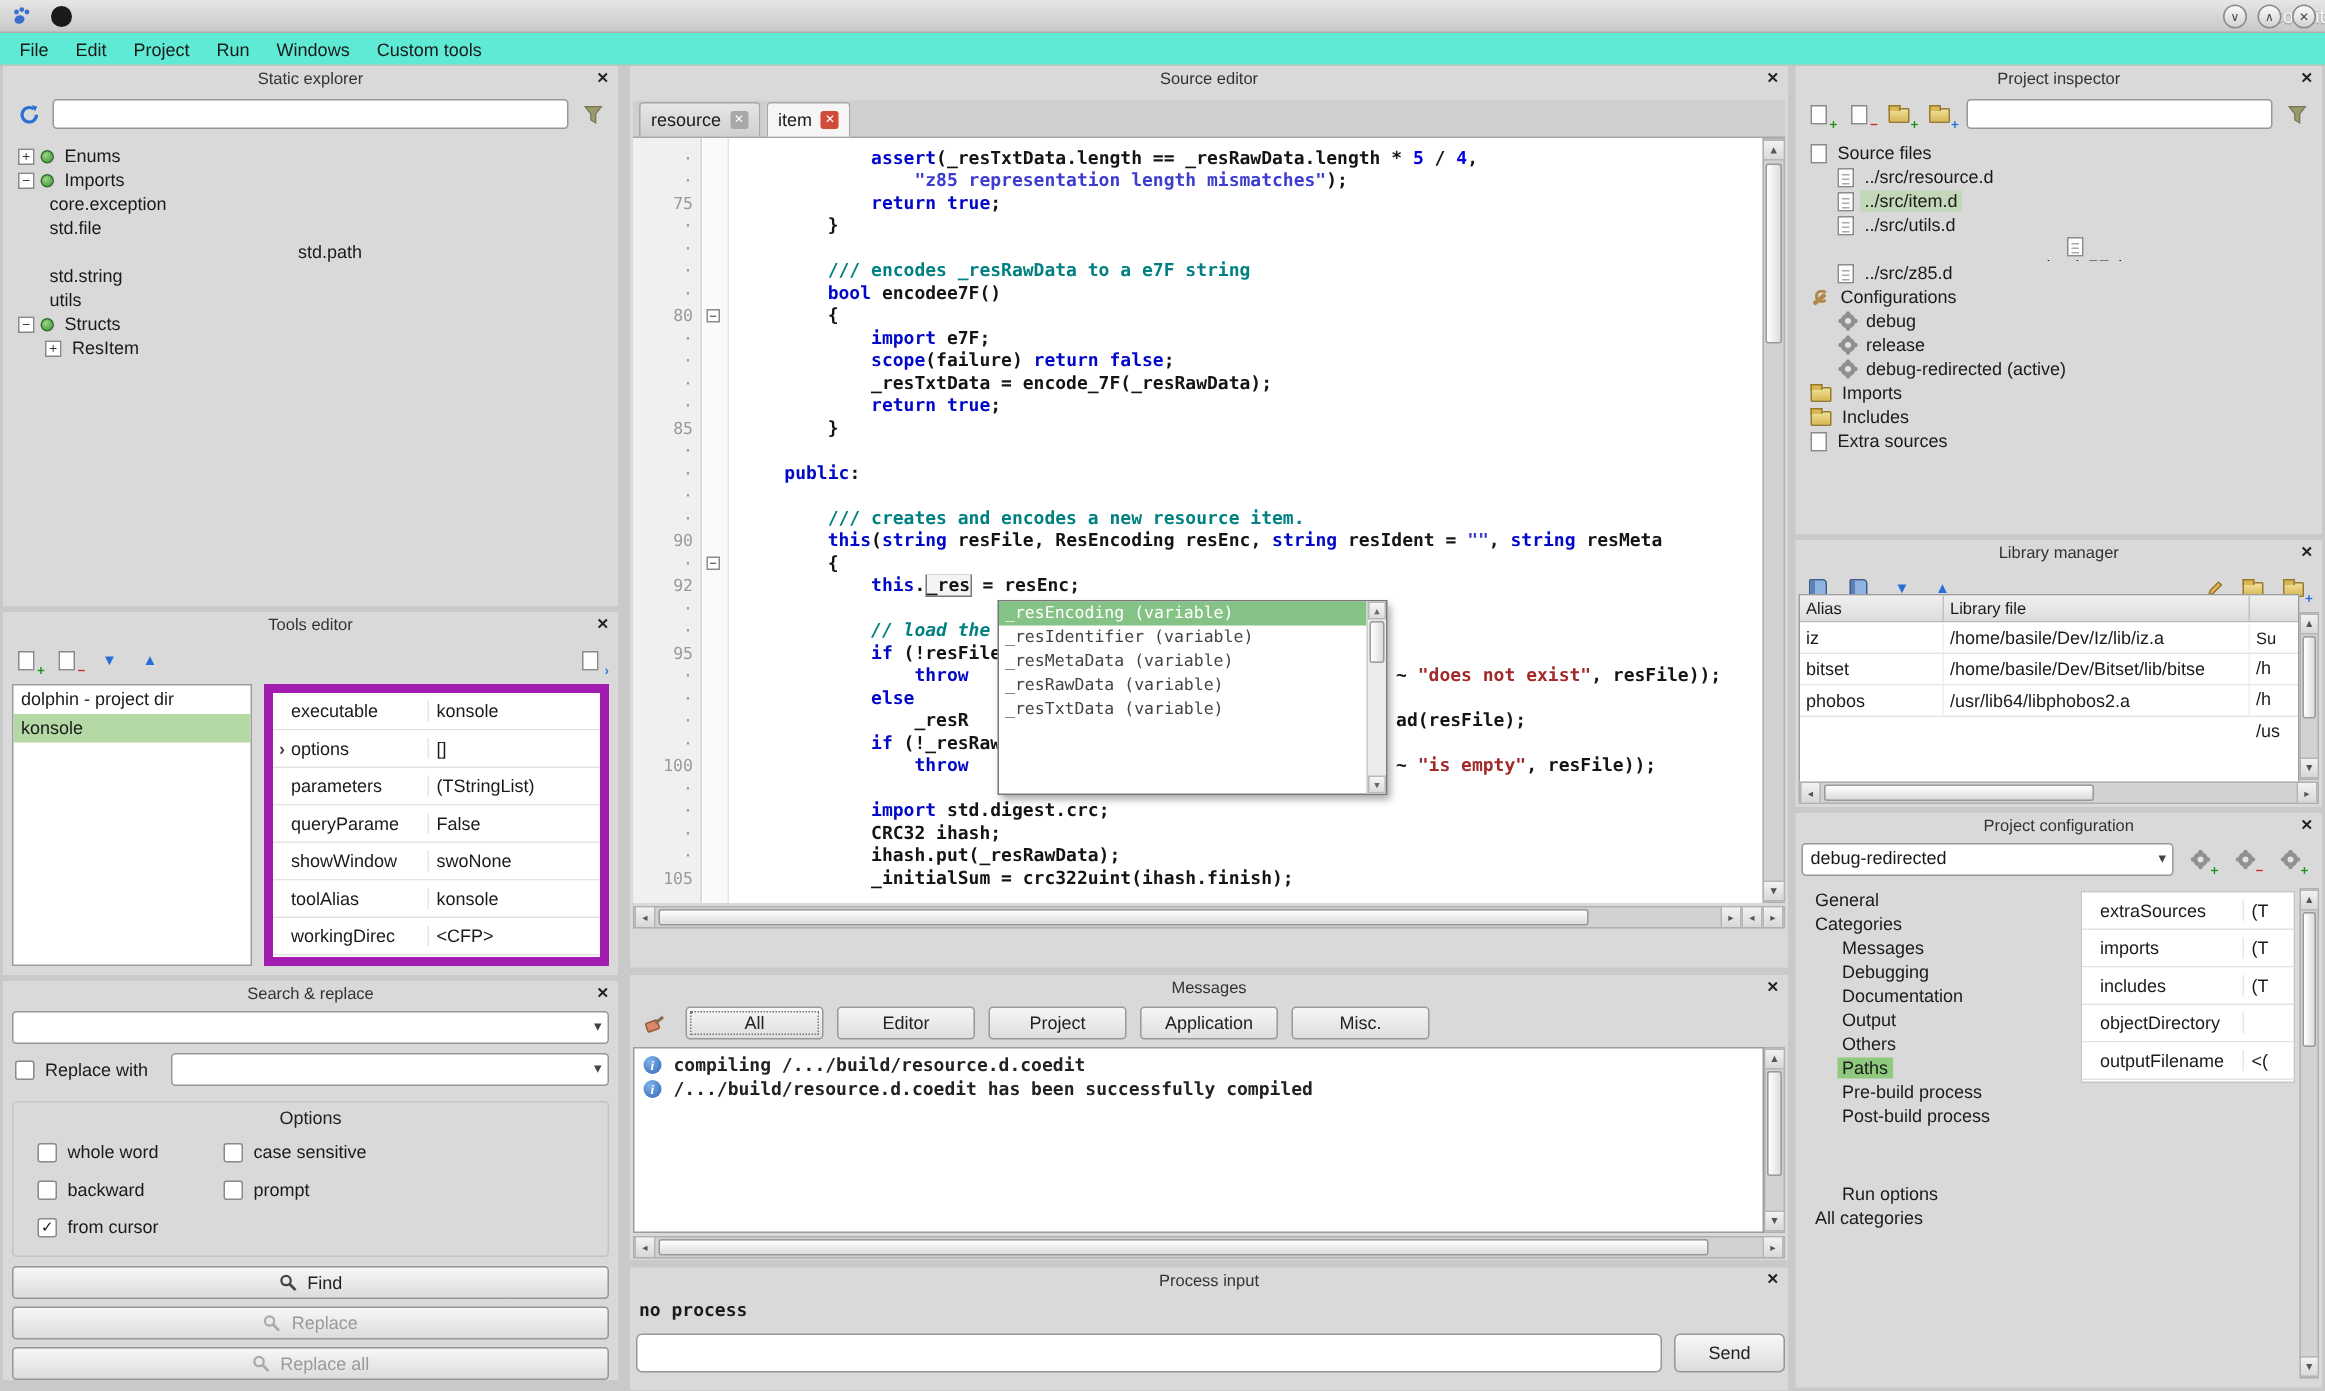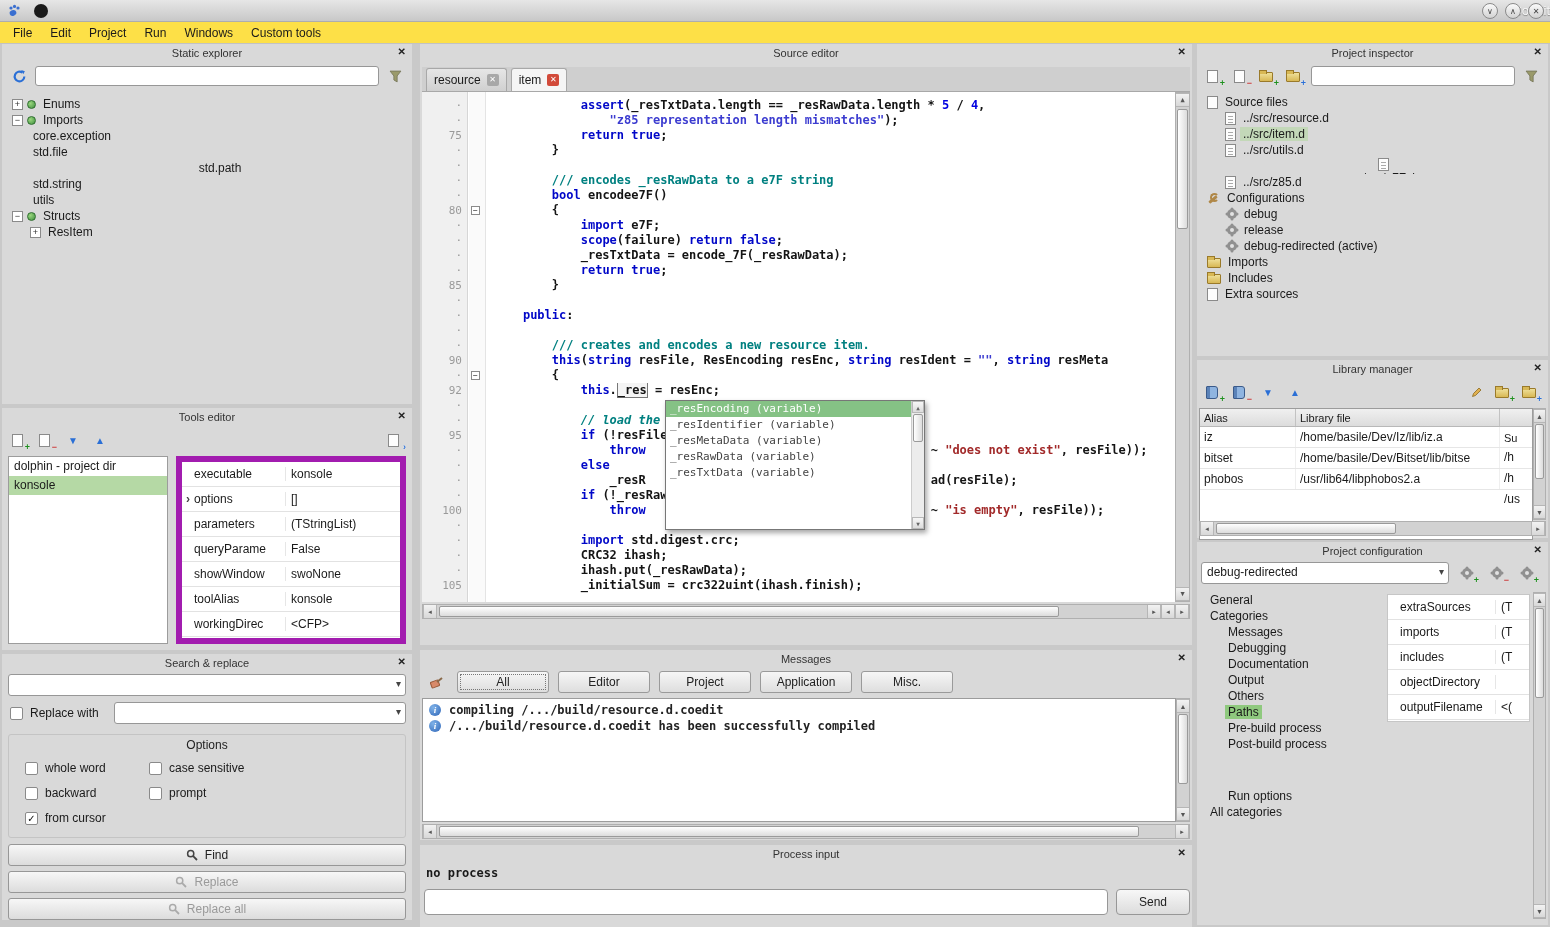--- a/index.html
+++ b/index.html
@@ -4,21 +4,21 @@
 <style>
 *{margin:0;padding:0;box-sizing:border-box;}
 html,body{width:1550px;height:927px;}
 body{position:relative;background:#c9c9c9;font-family:"Liberation Sans",sans-serif;font-size:12px;color:#1a1a1a;overflow:hidden;}
 
 .titlebar{position:absolute;left:0;top:0;right:0;height:22px;background:linear-gradient(#e6e6e6,#c8c8c8);border-bottom:1px solid #adadad;display:flex;align-items:center;padding:0 8px;}
 .titlebar-title{position:absolute;left:0;right:0;text-align:right;color:#f7f7f7;text-shadow:0 1px 1px rgba(0,0,0,.35);font-size:13px;}
 .win-controls{position:absolute;right:6px;top:3px;display:flex;}
 .win-btn{width:16px;height:16px;margin-left:7px;border:1px solid #8a8a8a;border-radius:50%;background:linear-gradient(#fafafa,#d2d2d2);display:flex;align-items:center;justify-content:center;font-size:8px;color:#444;}
 .app-dot{width:14px;height:14px;border-radius:50%;background:#1a1a1a;margin-left:8px;}
-.menubar{position:absolute;left:0;top:22px;right:0;height:22px;background:#fde047;border-bottom:1px solid #c2c2c2;display:flex;align-items:center;padding-left:4px;}
+.menubar{position:absolute;left:0;top:22px;right:0;height:22px;background:#5eead4;border-bottom:1px solid #c2c2c2;display:flex;align-items:center;padding-left:4px;}
 .menu-item{padding:3px 9px;color:#1a1a1a;}
 
 .panel{position:absolute;background:#d9d9d9;}
 .phead{height:17px;position:relative;display:flex;align-items:center;justify-content:center;font-size:11px;color:#333;}
 .pclose{position:absolute;right:6px;top:2px;font-size:10px;font-weight:bold;color:#222;cursor:default;}
 .toolrow{display:flex;align-items:center;gap:5px;}
 .tbtn{width:22px;height:22px;display:flex;align-items:center;justify-content:center;position:relative;flex:none;}
 .badge{position:absolute;right:0;bottom:-1px;font-size:9px;font-weight:bold;line-height:1;text-shadow:0 0 1px #fff;}
 .bg-green{color:#1f8f1f}.bg-red{color:#c23030}.bg-blue{color:#2a6fd6}
 .arr{color:#2a6fd6;font-weight:bold;font-size:10px;}
@@ -594,21 +594,21 @@
       </span>
     <span class="tbtn">
         <span class="ic ic-folder"></span>
         <span class="badge bg-green">+</span>
       </span>
     <span class="tbtn">
         <span class="ic ic-folder"></span>
         <span class="badge bg-blue">+</span>
       </span>
   </div>
-  <div id="lm-table" class="whitebox" style="position:absolute;top:48px;left:2px;width:334px;height:132px">
+  <div id="lm-table" class="whitebox" style="position:absolute;top:36px;left:2px;width:334px;height:132px">
       <div class="lhdr">
         <span class="lh lc0">Alias</span>
         <span class="lh lc1">Library file</span>
         <span class="lh lc2">Su</span>
       </div>
       <div class="lrow2">
         <span class="lc0">iz</span>
         <span class="lc1">/home/basile/Dev/Iz/lib/iz.a</span>
         <span class="lc2">/h</span>
       </div>

